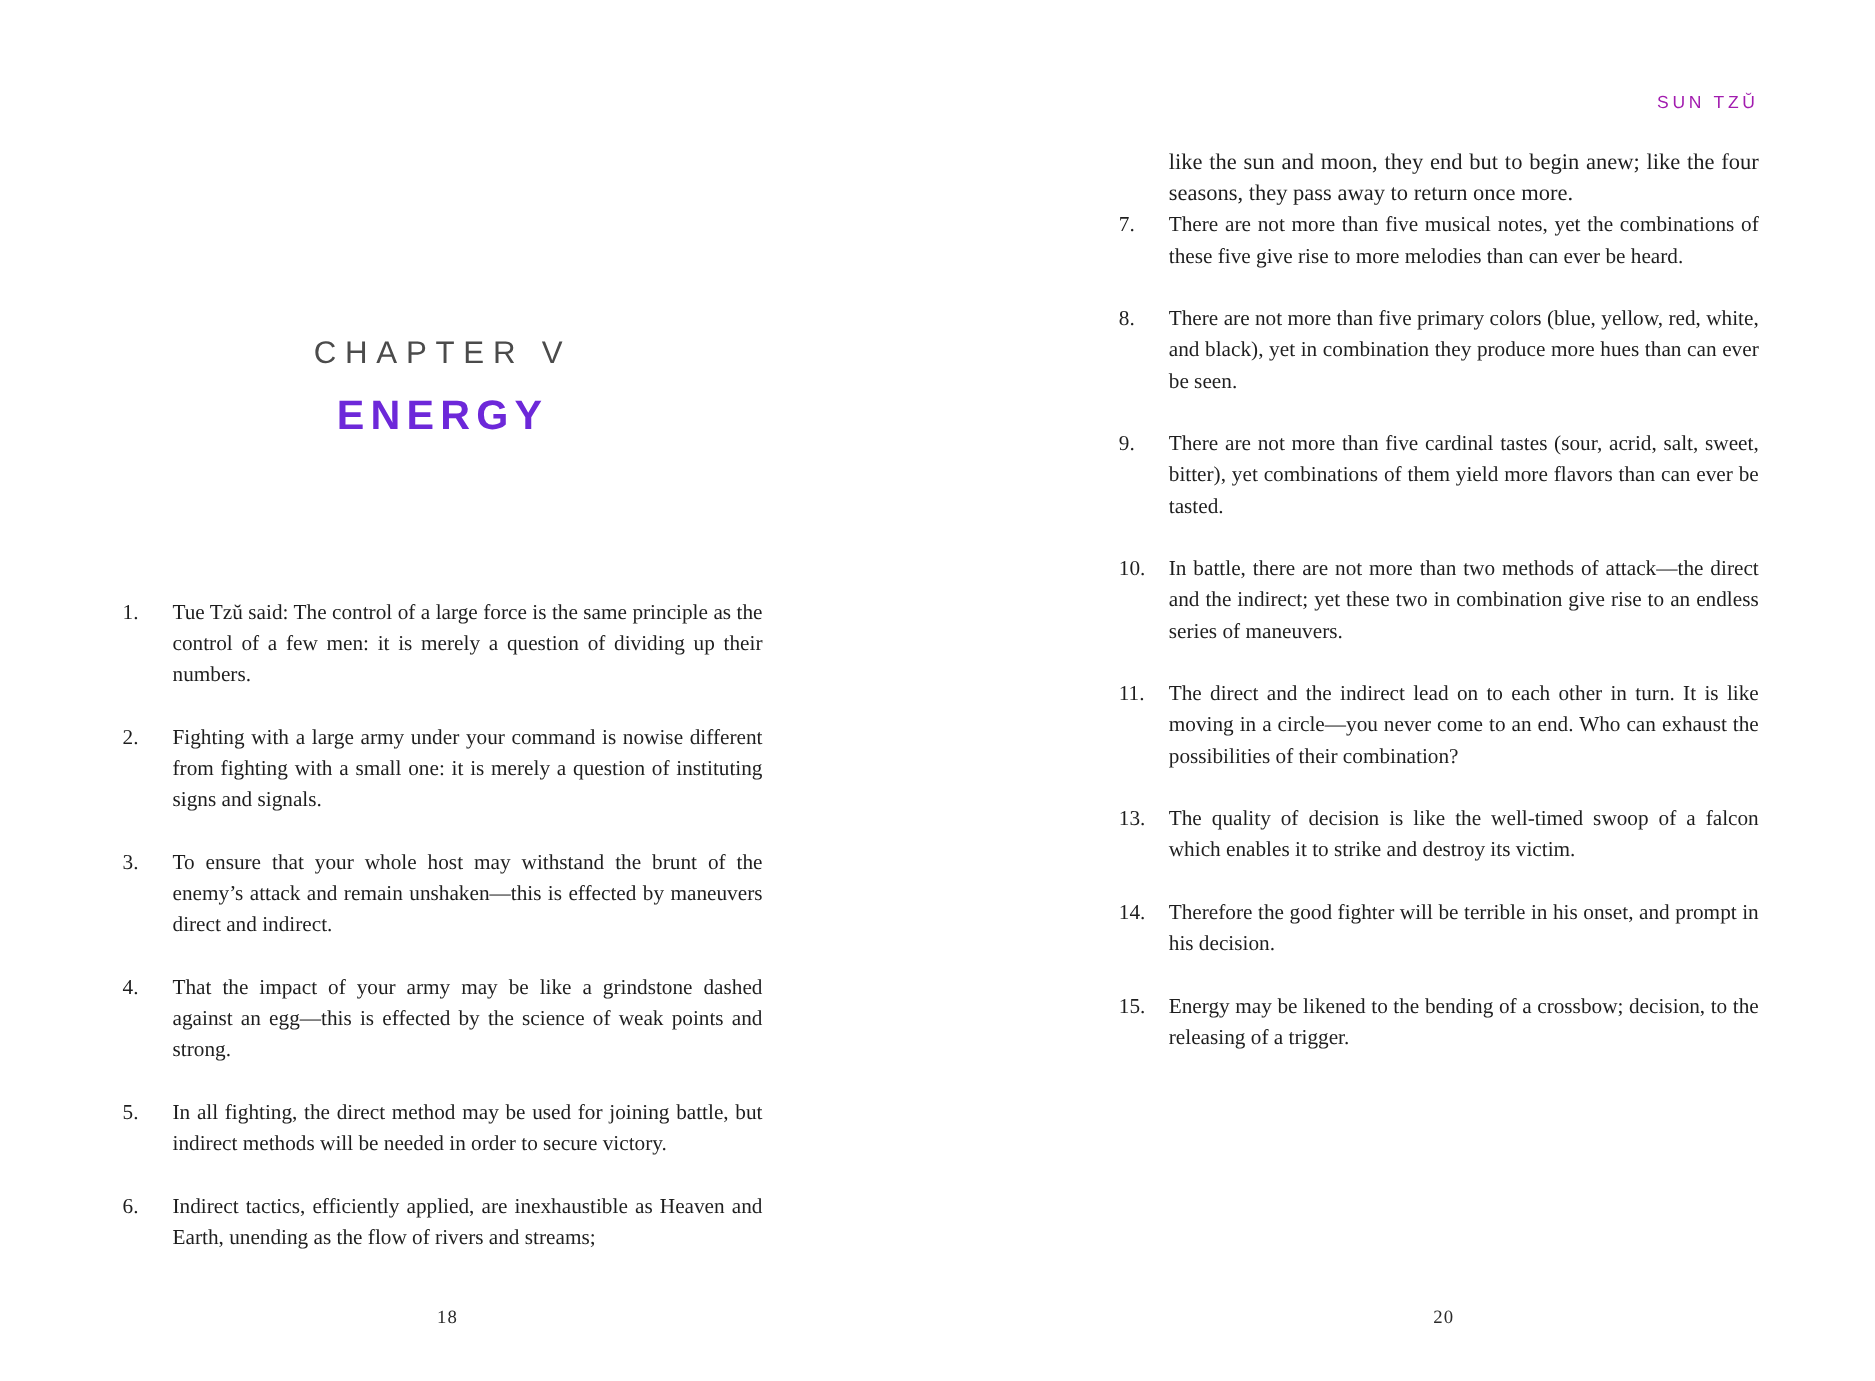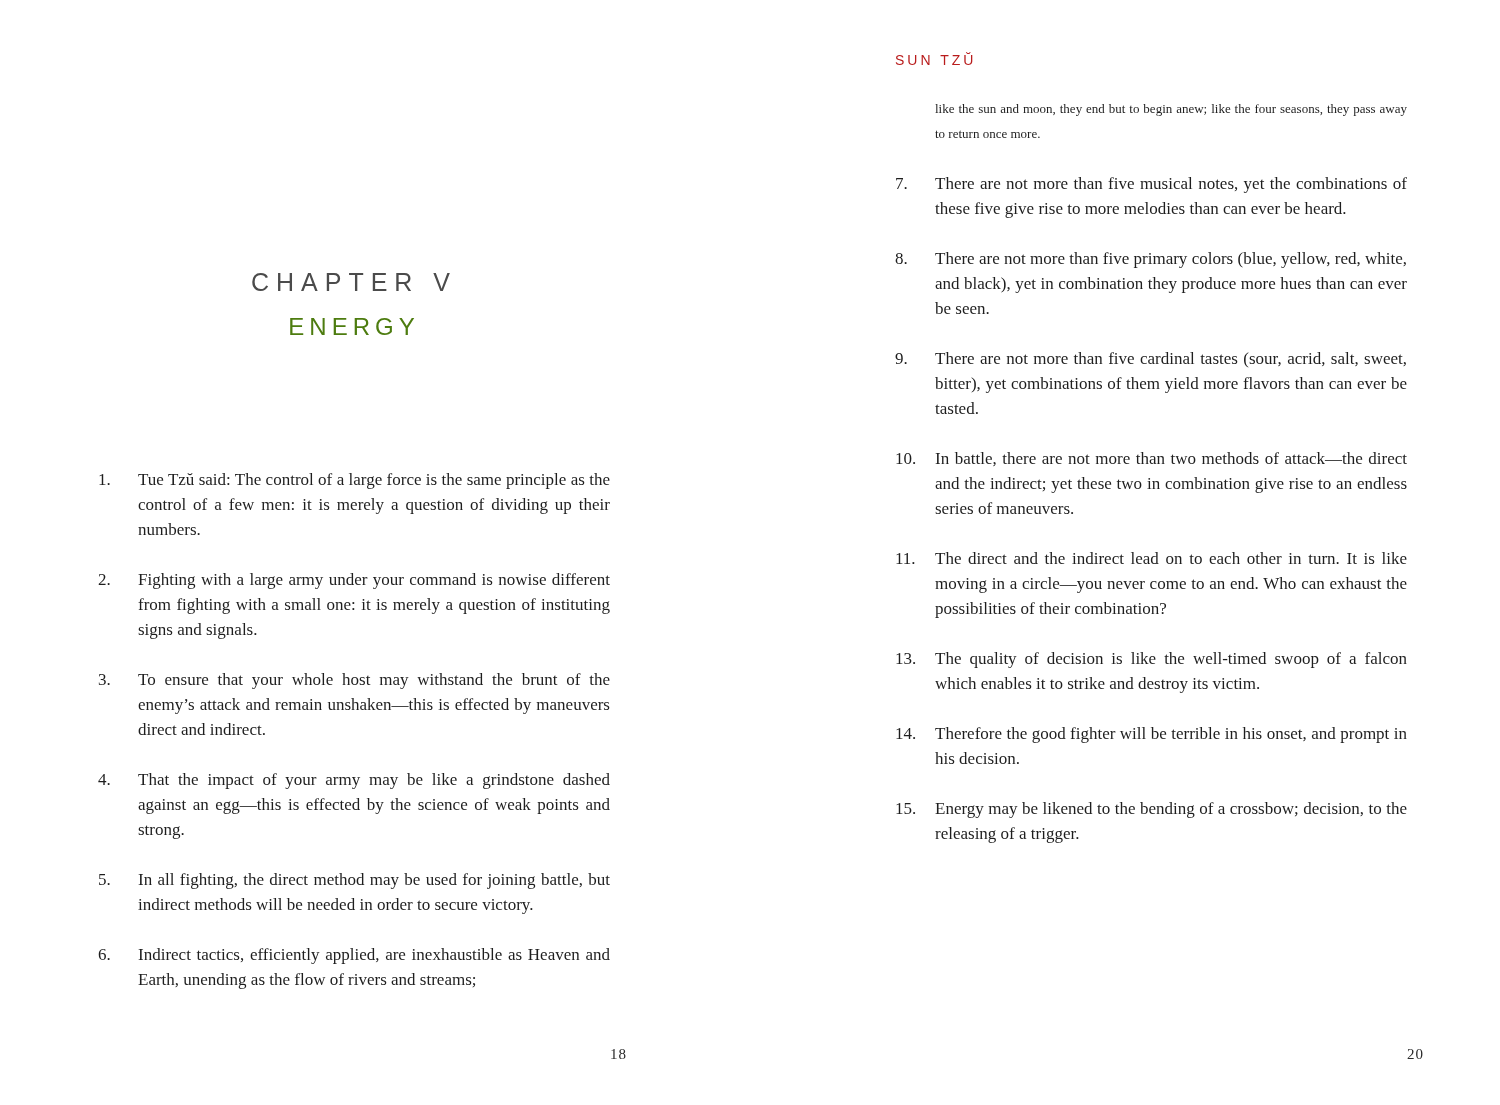--- a/index.html
+++ b/index.html
@@ -32,47 +32,46 @@
   }
   .chapter-label {
     font-family: "Liberation Sans", sans-serif;
     font-size: 25px;
     font-weight: 400;
     letter-spacing: 7px;
     color: #4b4b4b;
   }
   .chapter-title {
     font-family: "Liberation Sans", sans-serif;
-    font-size: 24px;
-    font-weight: 400;
+    font-size: 33px;
+    font-weight: 700;
     letter-spacing: 5px;
-    color: #4d7c0f;
+    color: #6d28d9;
     margin-top: 16px;
   }
 
   .running-header {
-    padding-top: 52px;
-    text-align: left;
+    padding-top: 73px;
+    text-align: right;
     font-family: "Liberation Sans", sans-serif;
     font-size: 14px;
     letter-spacing: 3px;
-    color: #b91c1c;
+    color: #a21caf;
   }
 
   .items-left { margin-top: 126px; }
   .items-right { }
 
   .continuation {
     margin-top: 28px;
     padding-left: 40px;
-    font-size: 13px;
+    font-size: 18px;
     line-height: 25px;
     text-align: justify;
     color: #1e1e1e;
-    margin-bottom: 25px;
   }
 
   .list-item {
     display: flex;
     margin-bottom: 25px;
     font-size: 17px;
     line-height: 25px;
     color: #1e1e1e;
   }
   .item-num {
@@ -80,23 +79,23 @@
     text-align: left;
   }
   .item-text {
     flex: 1 1 auto;
     text-align: justify;
   }
 
   .page-number {
     position: absolute;
     bottom: 42px;
-    left: 17px;
+    left: 4px;
     width: 100%;
-    text-align: right;
+    text-align: center;
     font-size: 15px;
     color: #2a2a2a;
     letter-spacing: 1px;
   }
 </style>
 </head>
 <body>
 
 <div class="spread">
 

